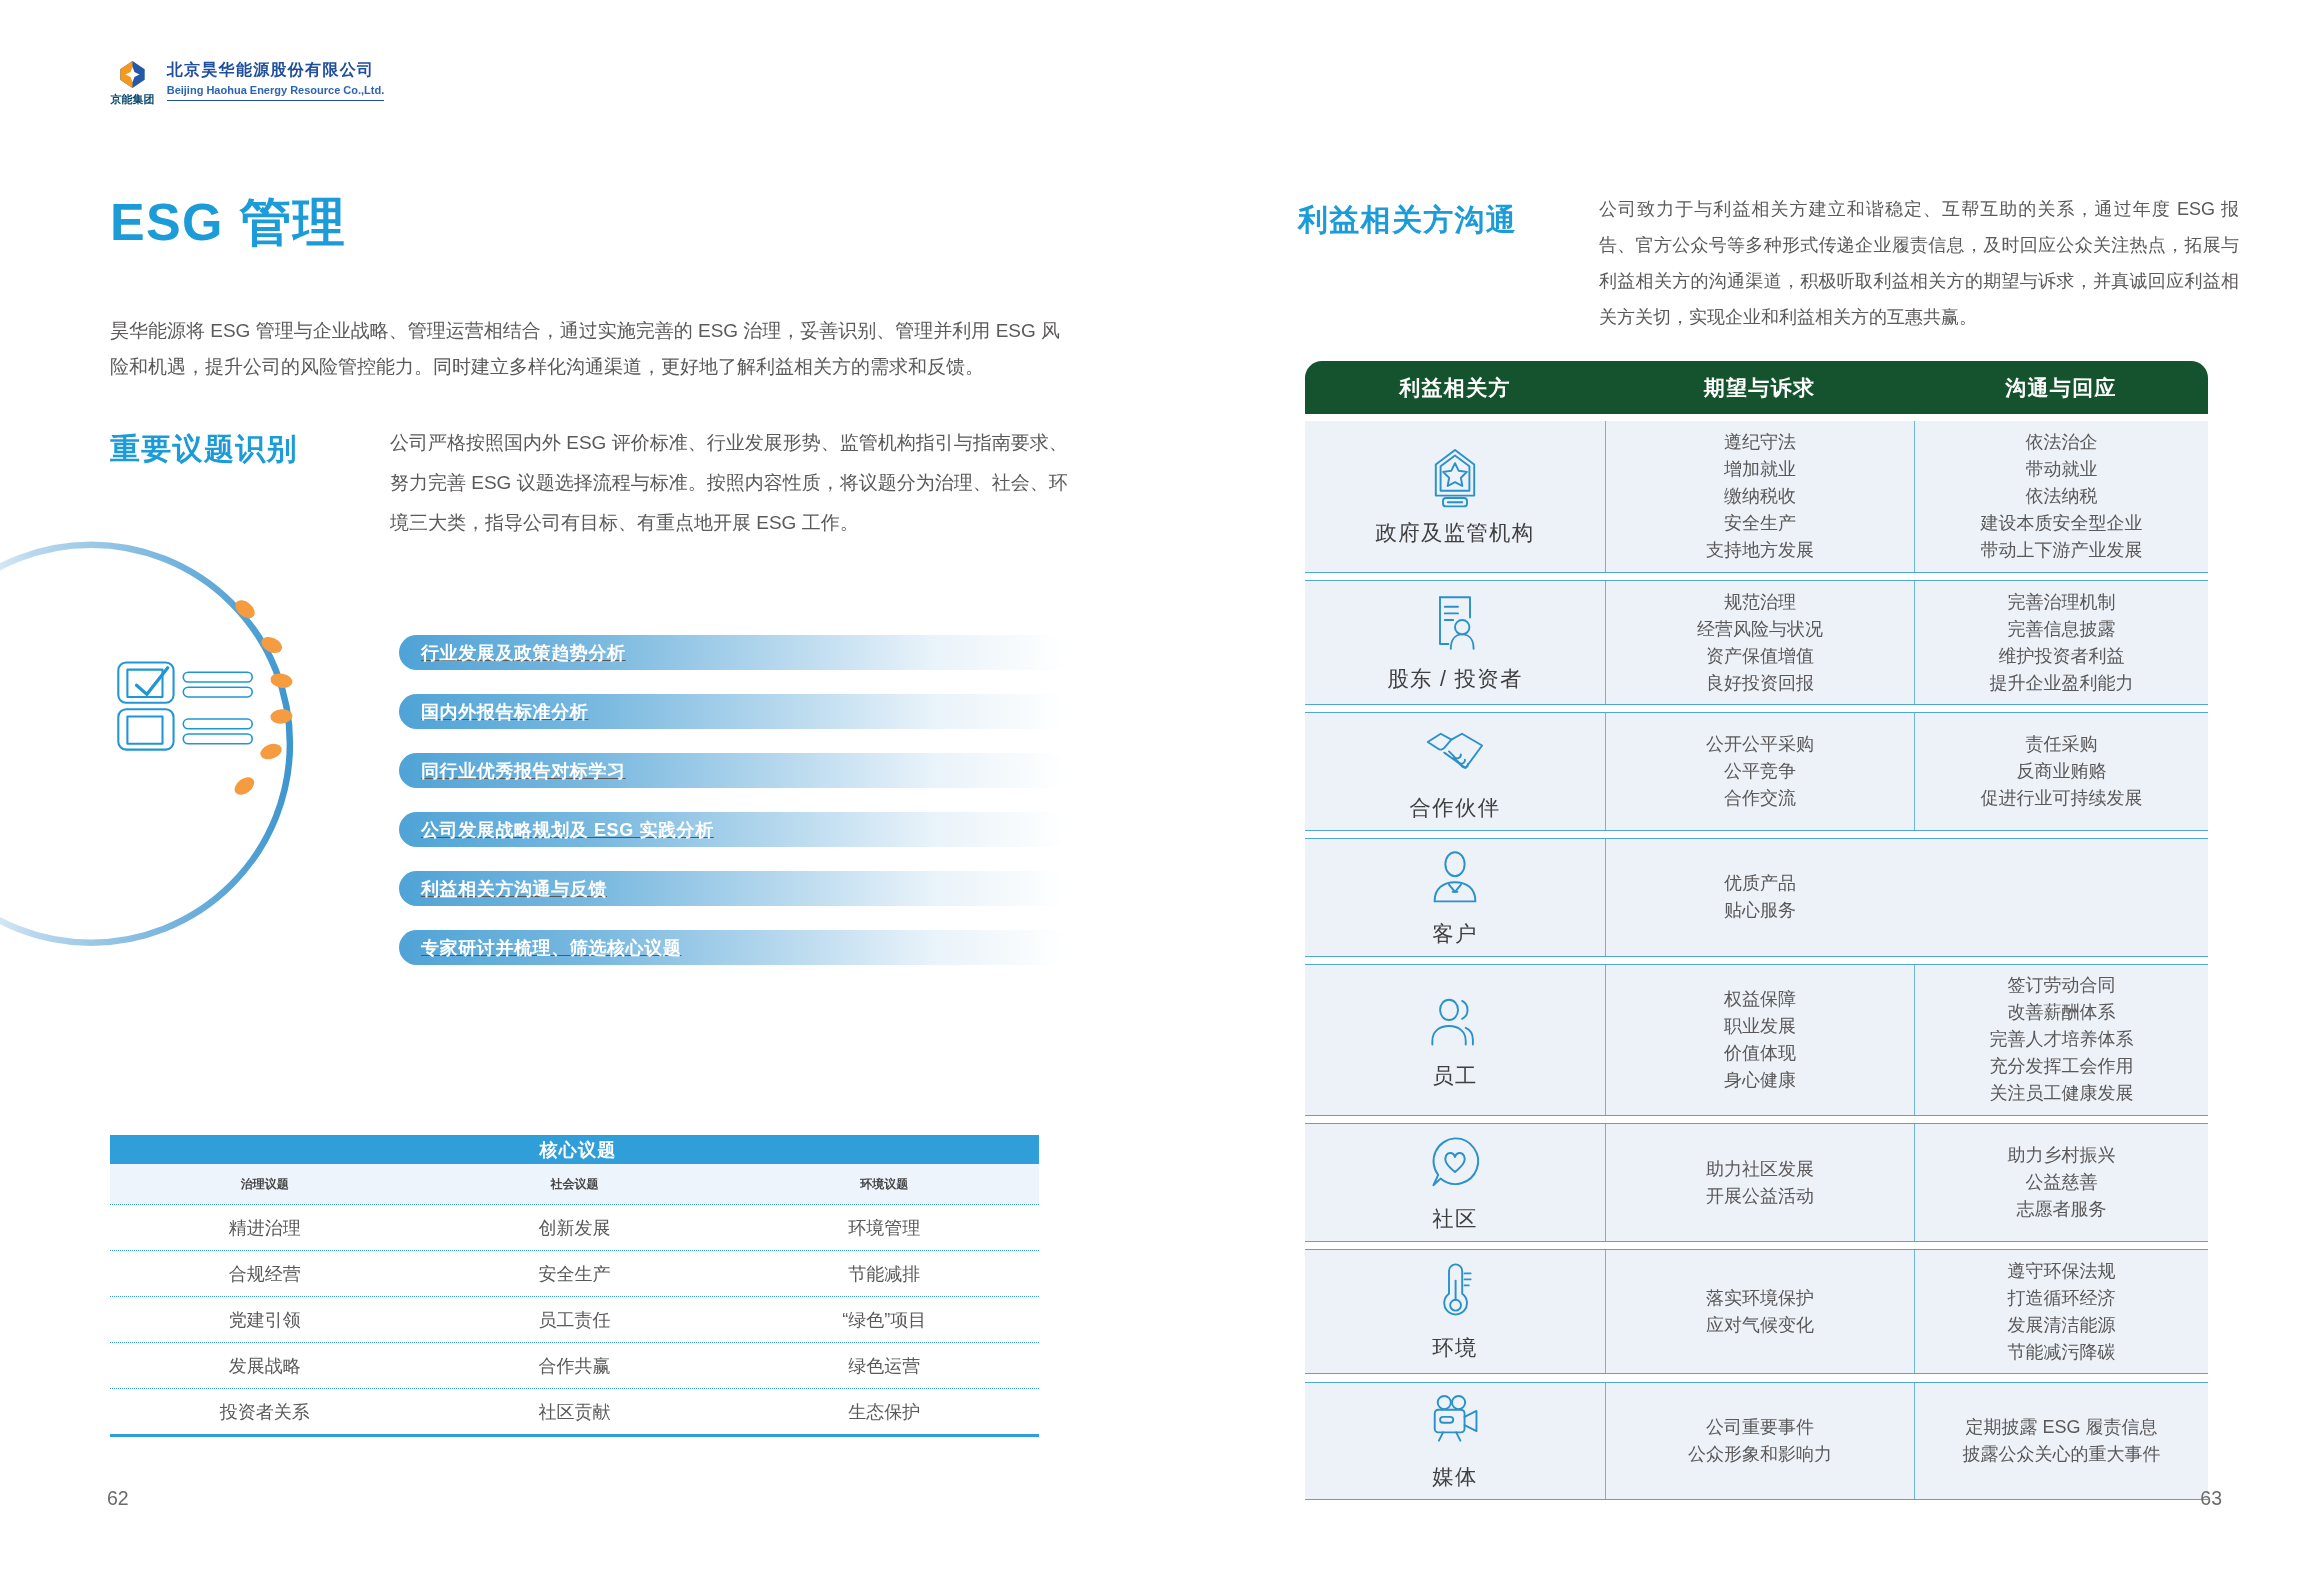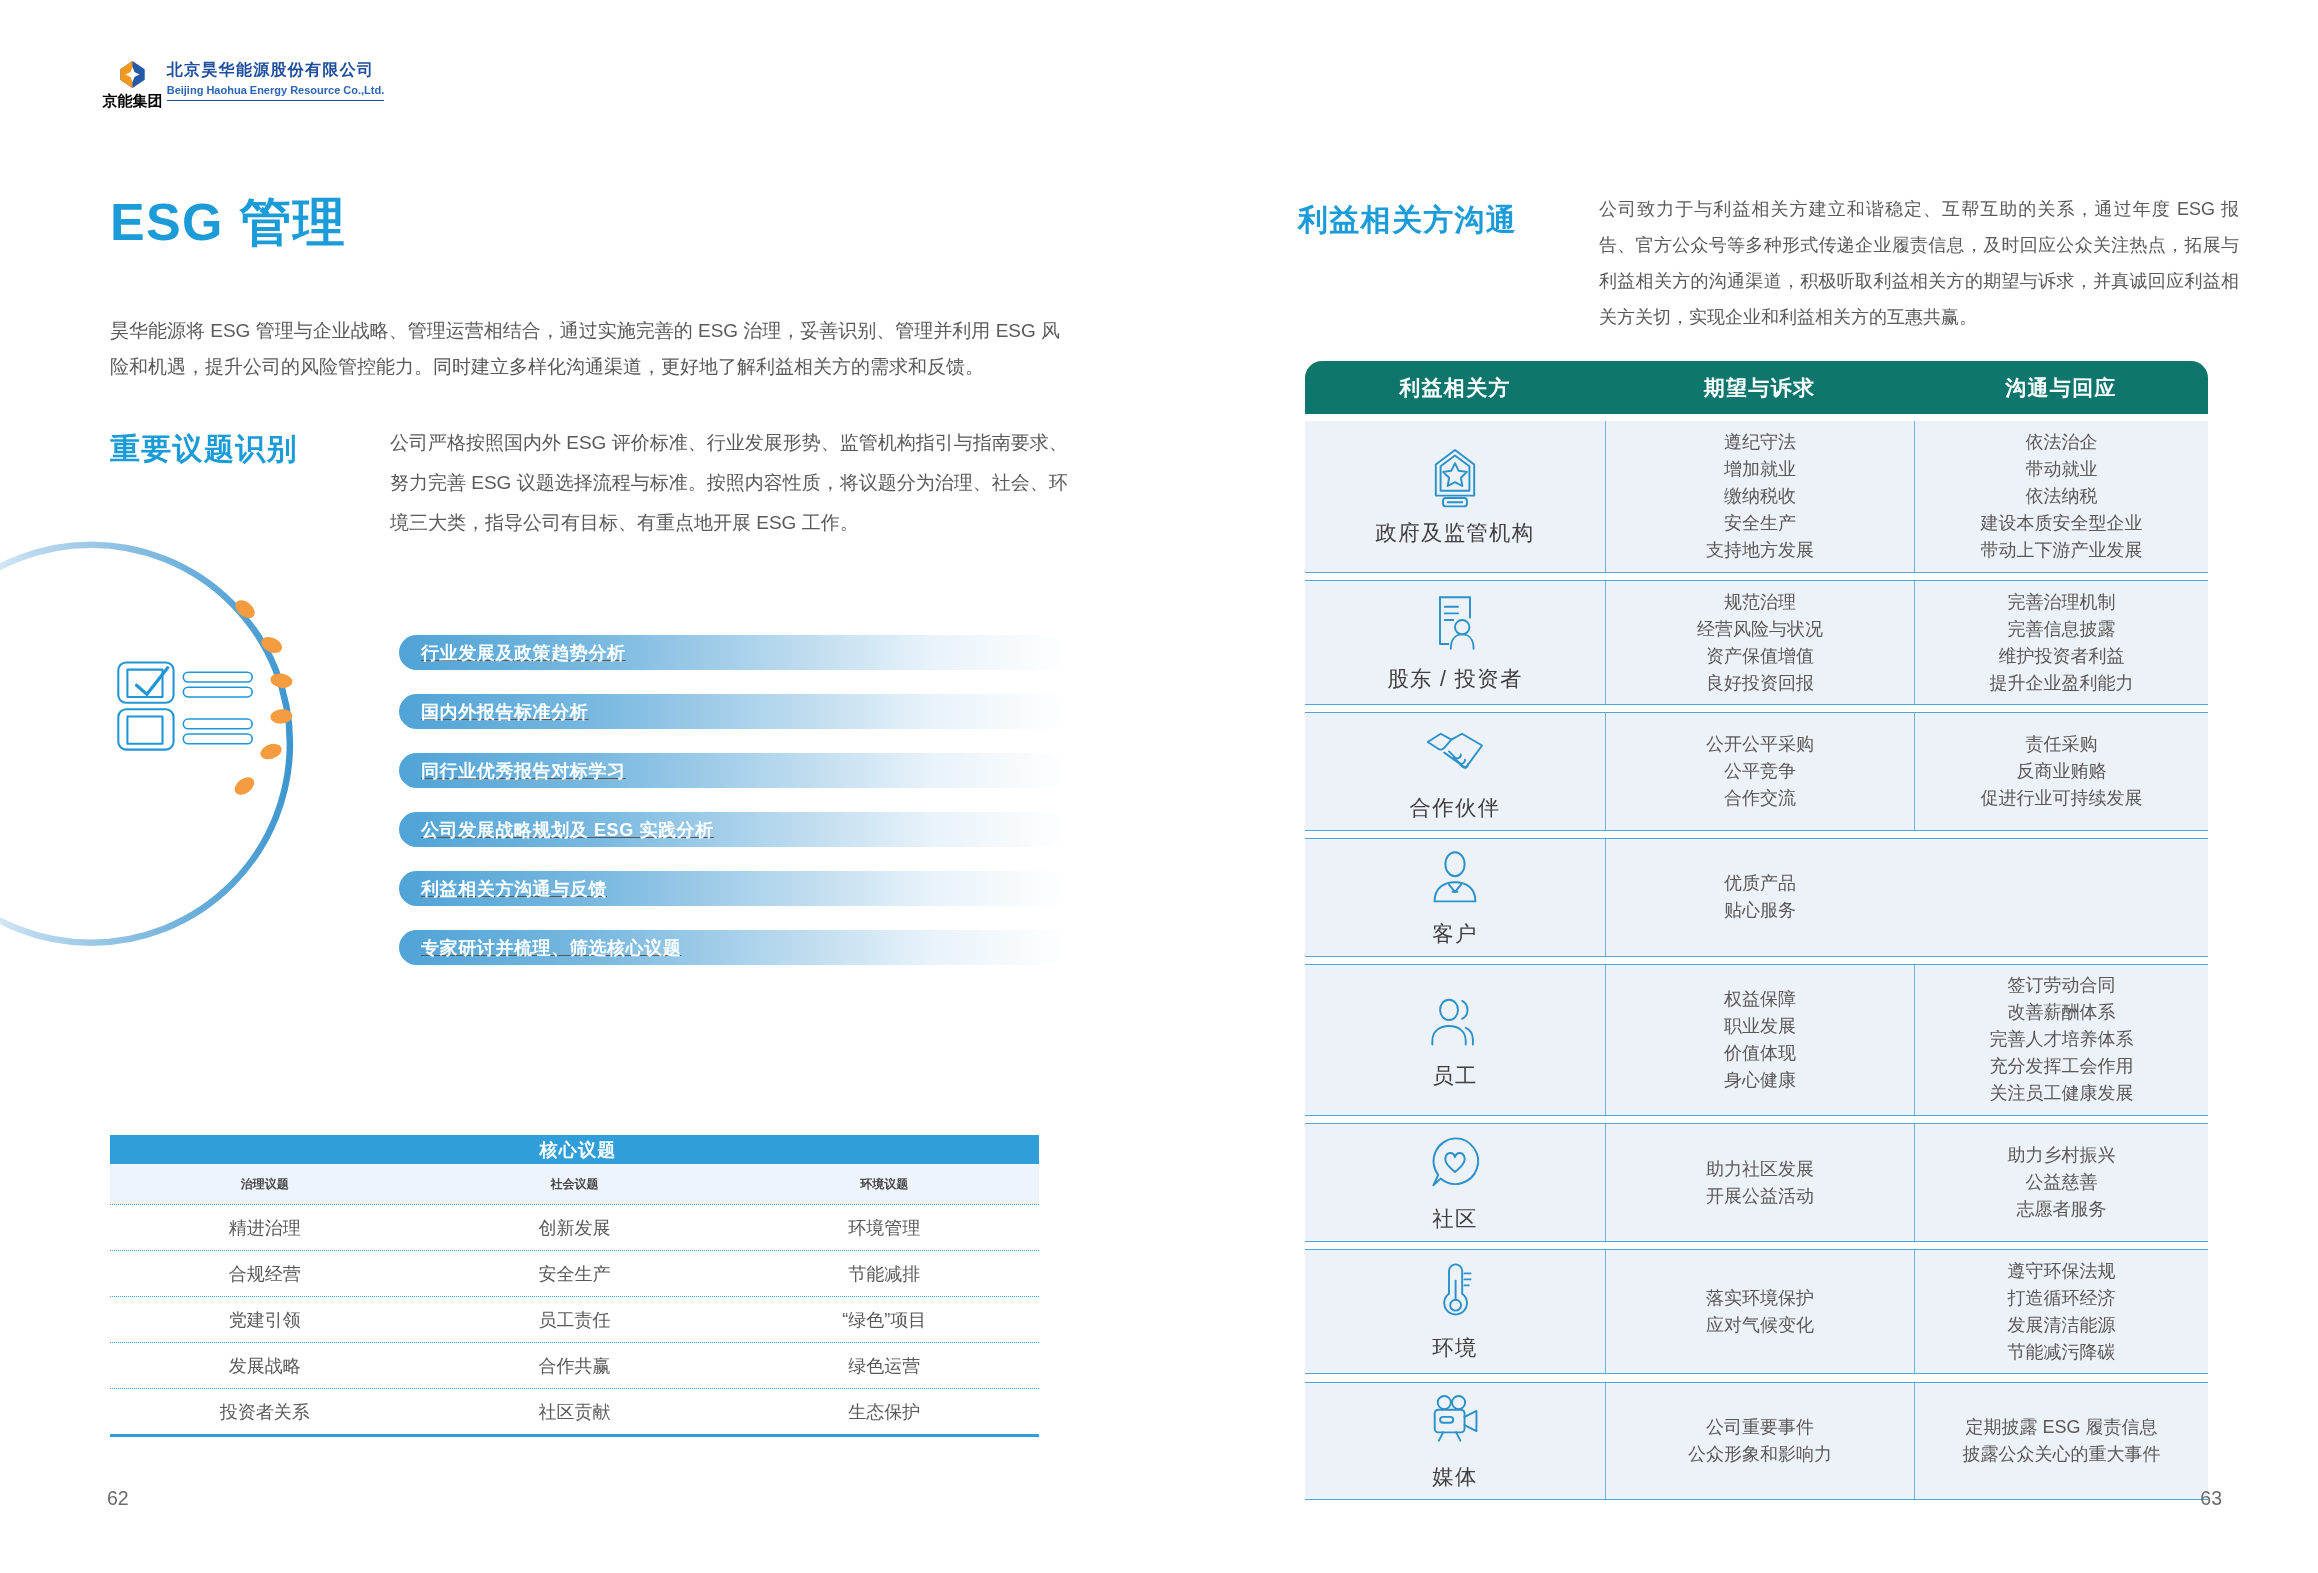--- a/index.html
+++ b/index.html
@@ -2,21 +2,21 @@
 <html style="font-size:10.4px"><head>
 <meta charset="utf-8">
 <style>
   html,body{margin:0;padding:0;background:#ffffff;}
   .canvas{position:relative;width:2319px;height:1573px;background:#ffffff;overflow:hidden;
           font-family:"Liberation Sans","DejaVu Sans",sans-serif;color:#5a5858;}
 
   
   .logo{position:absolute;left:110px;top:60px;display:flex;align-items:flex-start;}
   .logo-mark{width:45px;display:flex;flex-direction:column;align-items:center;}
-  .logo-group{font-size:15px;font-weight:700;color:#000000;margin-top:2.6px;white-space:nowrap;}
+  .logo-group{font-size:11px;font-weight:700;color:#0c4a6e;margin-top:2.6px;white-space:nowrap;}
   .logo-text{margin-left:11.7px;padding-bottom:3.9px;border-bottom:1.9px solid #1f4e9c;}
   .logo-cn{font-size:16px;font-weight:700;color:#1f4e9c;letter-spacing:1.3px;}
   .logo-en{font-size:11px;font-weight:700;color:#2b64b4;margin-top:3.2px;}
 
   
   .page-title{position:absolute;left:110px;top:188px;font-size:52px;font-weight:700;color:#1b9bd7;letter-spacing:1.3px;}
   .lp-intro{position:absolute;left:110px;top:313px;width:961px;font-size:19px;line-height:36px;color:#5b5959;}
   .section-title{position:absolute;left:110px;top:429px;font-size:30px;font-weight:700;color:#1b9bd7;letter-spacing:1.3px;}
   .section-desc{position:absolute;left:390px;top:423px;width:695px;font-size:19px;line-height:40px;color:#5b5959;}
 
@@ -38,21 +38,21 @@
 
   .page-num{position:absolute;top:1487px;font-size:19.5px;color:#6a6a6a;}
   .page-num-left{left:107px;}
   .page-num-right{right:97px;}
 
   
   .rp-title{position:absolute;left:1298px;top:200px;font-size:30px;font-weight:700;color:#1b9bd7;letter-spacing:1.3px;}
   .rp-intro{position:absolute;left:1599px;top:191px;width:640px;font-size:18px;line-height:36px;color:#5b5959;text-align:justify;}
 
   .st-table{position:absolute;left:1305px;top:361px;width:903px;}
-  .st-header{height:53px;background:#0f766e;border-radius:17px 17px 0 0;margin-bottom:7.1px;
+  .st-header{height:53px;background:#14532d;border-radius:17px 17px 0 0;margin-bottom:7.1px;
              display:grid;grid-template-columns:300px 309px 1fr;align-items:center;text-align:center;
              color:#ffffff;font-size:21px;font-weight:700;letter-spacing:1.3px;}
   .st-row{display:grid;grid-template-columns:300px 309px 1fr;background:#edf1f8;margin-bottom:7.1px;
           border-top:1.3px solid #4fa7d7;border-bottom:1.3px solid #4fa7d7;}
   .st-row:first-of-type{border-top:none;}
   .st-cell{display:flex;flex-direction:column;justify-content:center;align-items:center;
            padding:7.8px 6.5px;text-align:center;}
   .st-cell + .st-cell{border-left:1.3px solid #6cb5dd;}
   .st-icon{display:flex;align-items:center;justify-content:center;}
   .st-label{font-size:21.4px;font-weight:500;color:#3f3f3f;margin-top:3.9px;letter-spacing:1.3px;}

